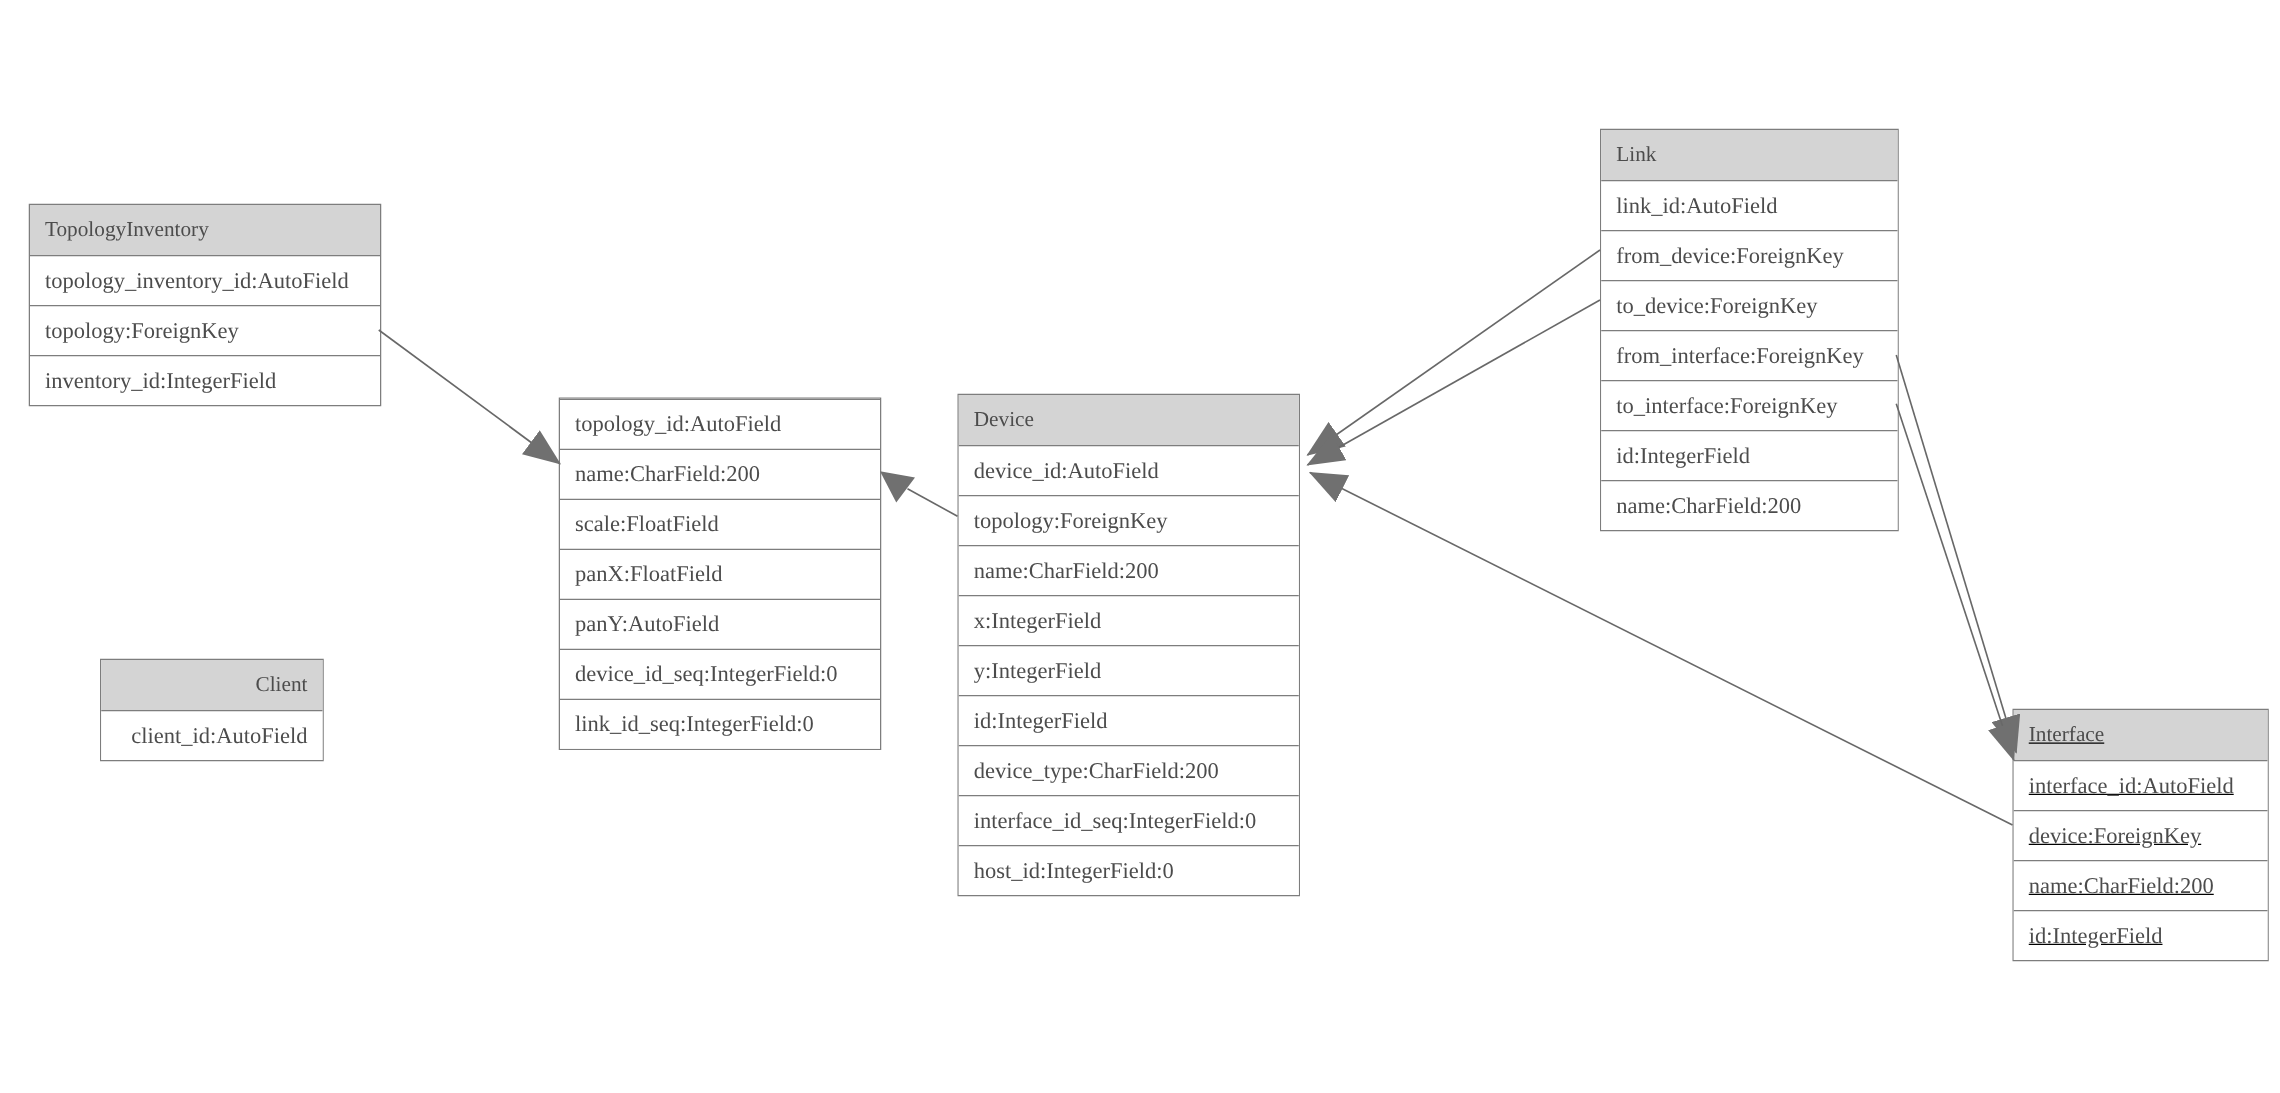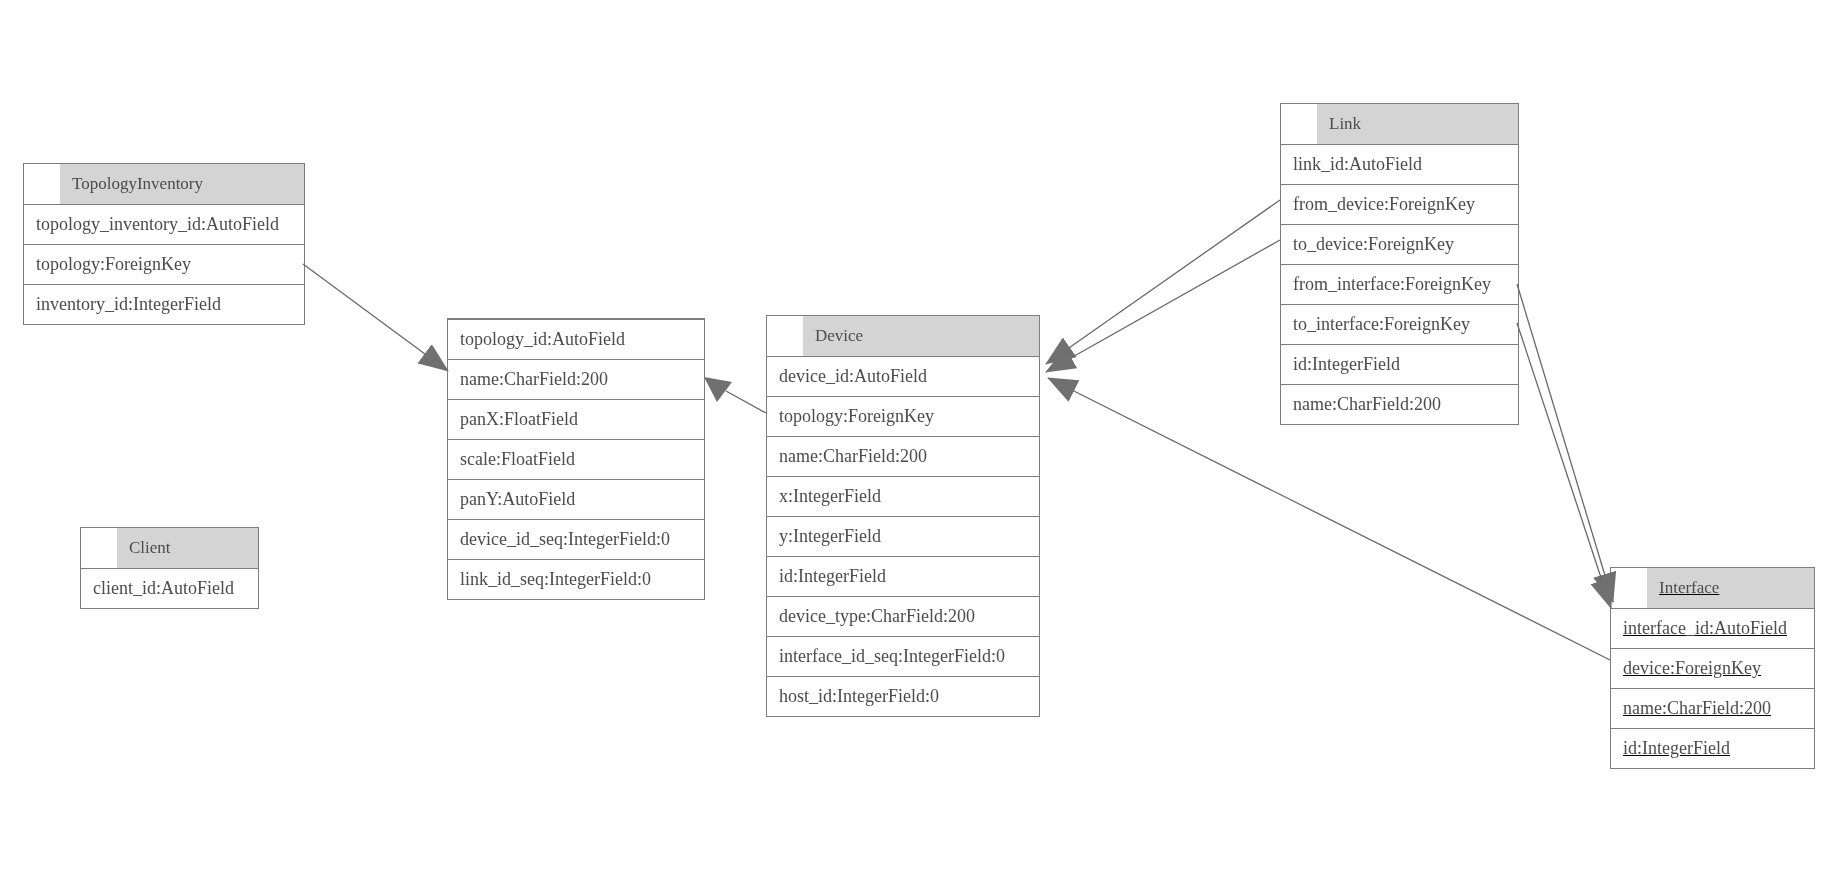--- a/index.html
+++ b/index.html
@@ -23,21 +23,20 @@
   .entity-header {
     height: 40px;
     line-height: 40px;
     box-sizing: border-box;
     background: #d4d4d4;
     padding: 0 12px;
     font-size: 17px;
     color: #4c4c4c;
     white-space: nowrap;
     overflow: hidden;
-    margin-left: 36px;
   }
   .entity-row {
     height: 40px;
     line-height: 39px;
     box-sizing: border-box;
     border-top: 1px solid #7d7d7d;
     background: #ffffff;
     padding: 0 12px;
     font-size: 18px;
     color: #4c4c4c;
@@ -61,28 +60,28 @@
     <div class="entity-rows">
           <div class="entity-row">topology_inventory_id:AutoField</div>
           <div class="entity-row">topology:ForeignKey</div>
           <div class="entity-row">inventory_id:IntegerField</div>
         </div>
   </div>
       <div class="entity" style="left: 447px; top: 318px; width: 256px;">
     <div class="entity-rows">
           <div class="entity-row">topology_id:AutoField</div>
           <div class="entity-row">name:CharField:200</div>
+          <div class="entity-row">scale:FloatField</div>
           <div class="entity-row">panX:FloatField</div>
-          <div class="entity-row">scale:FloatField</div>
           <div class="entity-row">panY:AutoField</div>
           <div class="entity-row">device_id_seq:IntegerField:0</div>
           <div class="entity-row">link_id_seq:IntegerField:0</div>
         </div>
   </div>
-      <div class="entity" style="left: 80px; top: 527px; width: 177px;">
+      <div class="entity" style="left: 80px; top: 527px; width: 177px; text-align: right;">
     <div class="entity-header">Client</div>
     <div class="entity-rows">
           <div class="entity-row">client_id:AutoField</div>
         </div>
   </div>
       <div class="entity" style="left: 766px; top: 315px; width: 272px;">
     <div class="entity-header">Device</div>
     <div class="entity-rows">
           <div class="entity-row">device_id:AutoField</div>
           <div class="entity-row">topology:ForeignKey</div>

